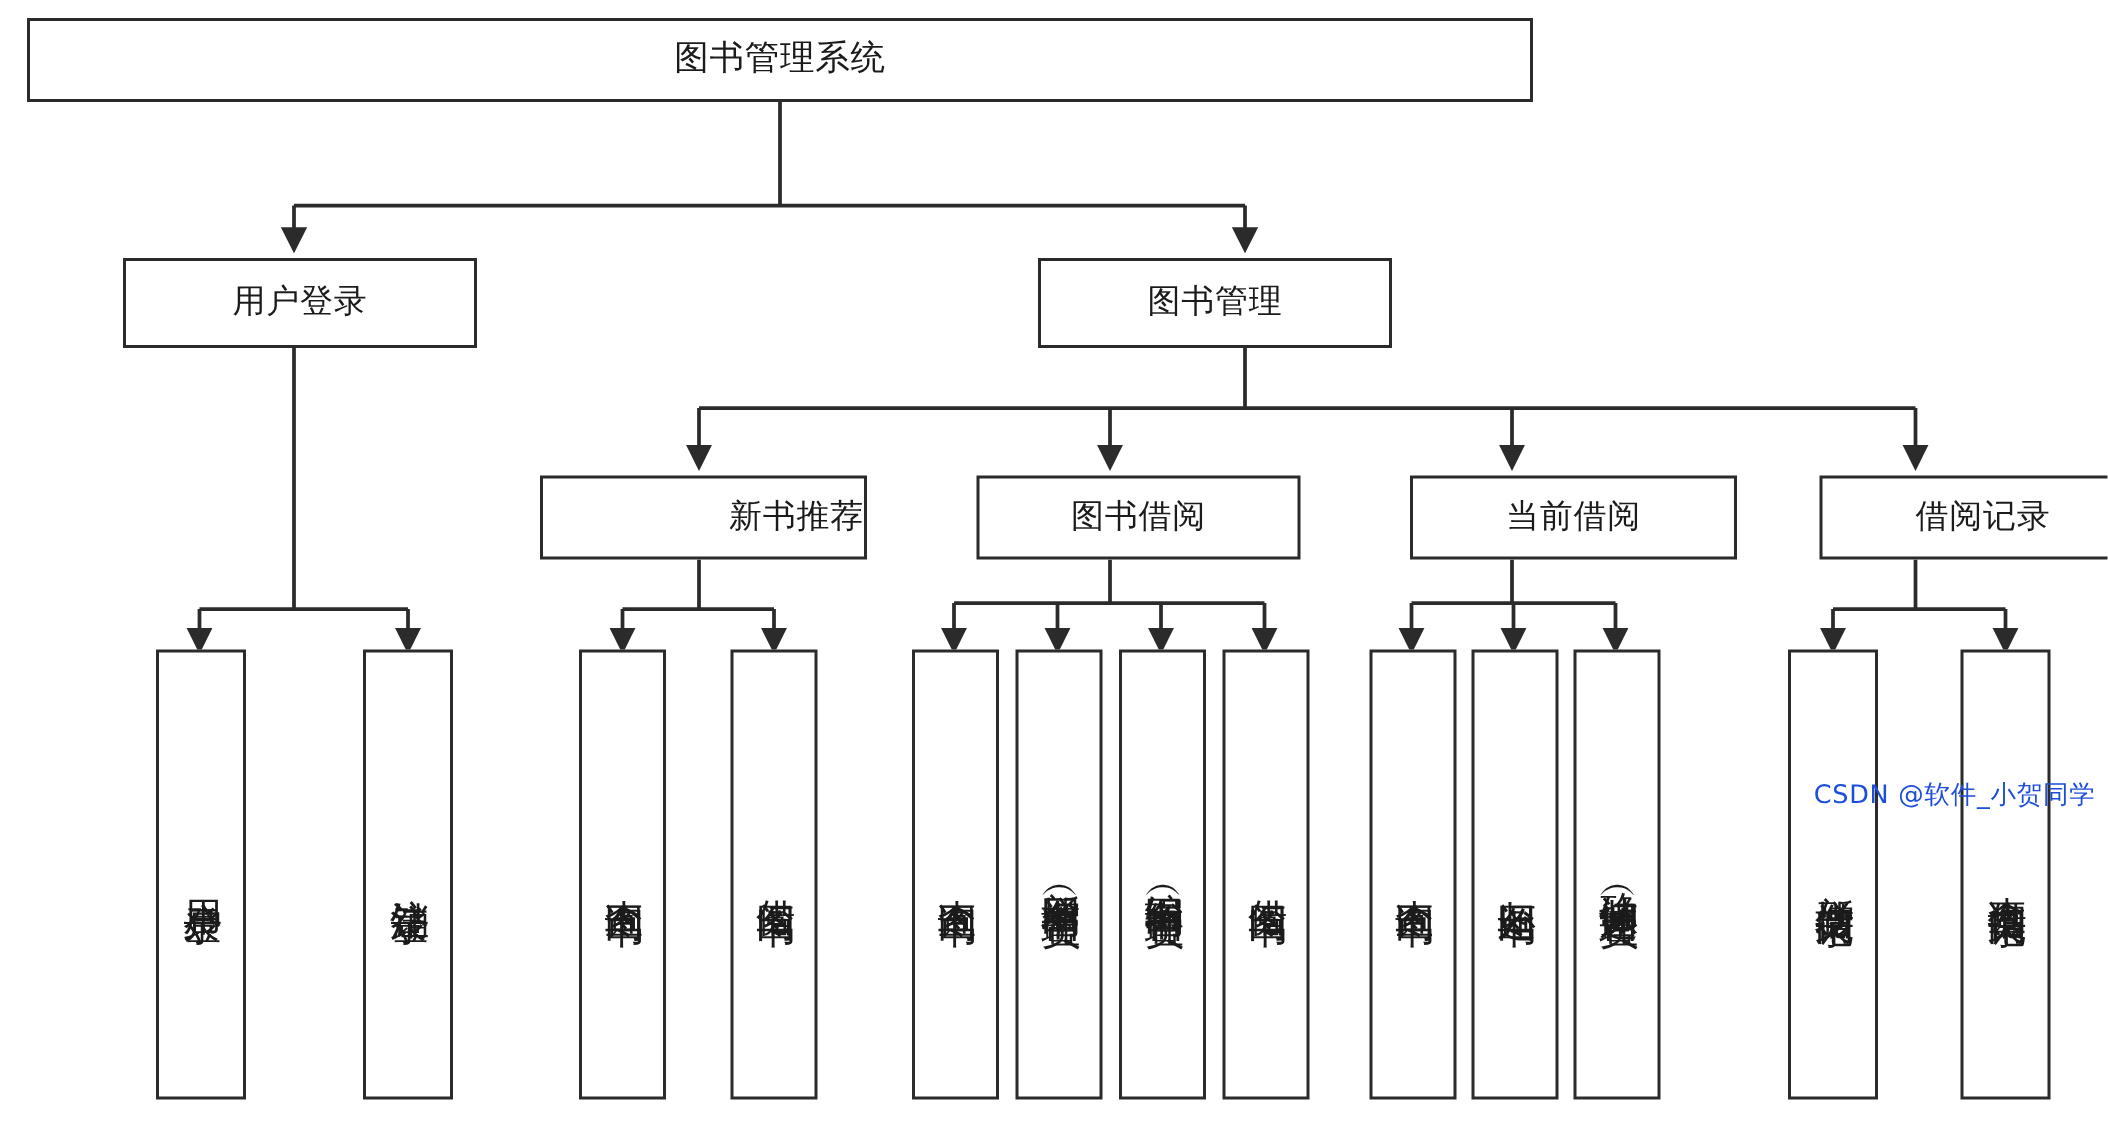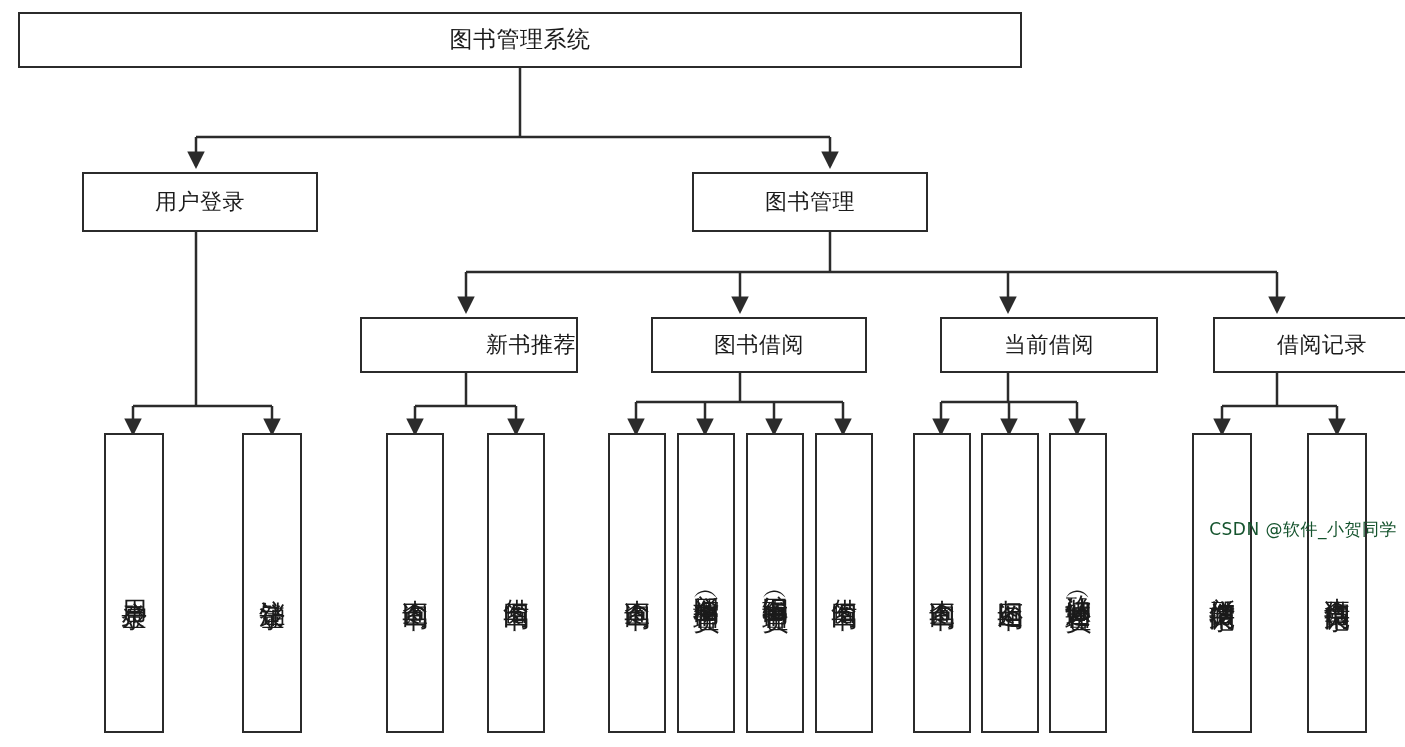--- a/index.html
+++ b/index.html
@@ -58,21 +58,21 @@
     line-height: 1.05;
     letter-spacing: 2px;
     white-space: normal;
     max-height: 270px;
   }
   .watermark {
     position: absolute;
     right: 8px;
     bottom: 8px;
     font-size: 17px;
-    color: #14532d;
+    color: #1d4ed8;
     letter-spacing: 0.5px;
     z-index: 5;
     white-space: nowrap;
     font-family: "DejaVu Sans", "Liberation Sans", sans-serif;
   }
 </style>
 </head>
 <body>
 
 <div id="canvas">

